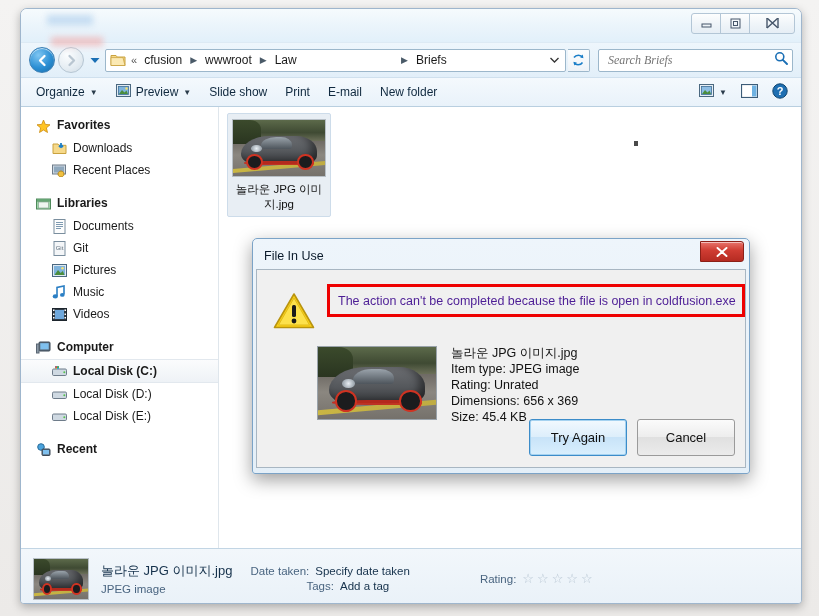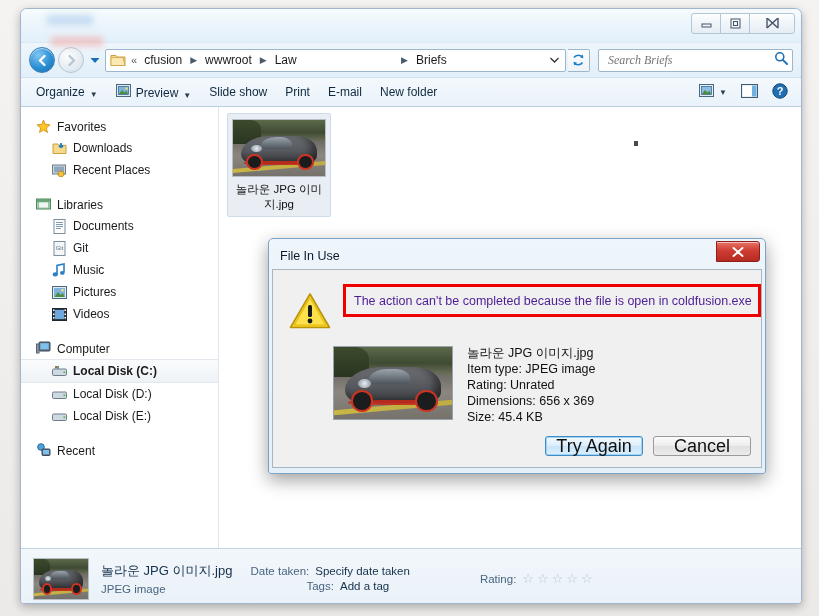--- a/index.html
+++ b/index.html
@@ -154,21 +154,21 @@
   .cmdbar {
     height: 30px;
     background: linear-gradient(180deg,#f4f9fd 0%, #e9f2fa 100%);
     border-top: 1px solid #cfe0ee;
     border-bottom: 1px solid #b9cfe0;
     display:flex; align-items:center;
     padding: 0 6px;
     font-size: 12px; color:#10293f;
   }
   .cmditem {
-    display:flex; align-items:flex-end; gap:5px;
+    display:flex; align-items:center; gap:5px;
     padding: 4px 9px; border-radius: 2px;
     white-space: nowrap;
   }
   .caret { font-size:8px; color:#2a3b4a; }
   .cmdspacer { flex:1 1 auto; }
   .cmdicon-btn {
     display:flex;align-items:center;gap:5px;
     padding: 3px 7px;
   }
 
@@ -180,23 +180,23 @@
   }
   .navpane {
     width: 198px; flex:none;
     background:#fff;
     border-right: 1px solid #dfe6ec;
     padding-top: 8px;
     overflow:hidden;
     font-size: 12px;
   }
   .nav-group {
-    display:flex; align-items:flex-end; gap:6px;
+    display:flex; align-items:flex-start; gap:6px;
     padding: 3px 6px 3px 14px;
-    color:#1a1a1a; font-weight:normal;
+    color:#1a1a1a; font-weight:bold;
   }
   .nav-item {
     display:flex; align-items:center; gap:6px;
     padding: 3px 6px 3px 30px;
     color:#1a1a1a;
   }
   .nav-item.selected {
     background: linear-gradient(180deg,#fbfcfd 0%, #eef2f6 100%);
     border-top:1px solid #e2e8ee;
     border-bottom:1px solid #e2e8ee;
@@ -256,21 +256,21 @@
   .dp-name { font-size: 13px; color:#15314b; }
   .dp-type { font-size: 11.5px; color:#4a6580; }
   .dp-lbl  { font-size: 11.5px; color:#4a6580; }
   .dp-val  { font-size: 11.5px; color:#15314b; }
   .stars { display:flex; gap:3px; }
   .star { font-size: 13px; color:#b9c7d4; line-height:1; }
 
   
   #file-in-use-dialog {
     position: absolute;
-    left: 268px; top: 238px;
+    left: 252px; top: 238px;
     width: 498px; height: 236px;
     background: linear-gradient(180deg,#eef5fb 0%, #e4eff8 100%);
     border: 1px solid #7ba3c7;
     border-radius: 5px 5px 3px 3px;
     box-shadow: 0 6px 18px rgba(0,0,0,0.38);
     padding: 3px;
   }
   .dlg-title {
     height: 27px;
     display:flex; align-items:center;
@@ -318,24 +318,24 @@
     overflow:hidden; position:relative; background:#3a3d40;
   }
   .dfi-lines { display:flex; flex-direction:column; gap:1px; }
   .dfi-line { font-size: 12.5px; color:#111; line-height: 15px; }
 
   .dlg-buttons {
     position:absolute; right: 10px; bottom: 11px;
     display:flex; gap: 10px;
   }
   .dbtn {
-    width: 98px; height: 20px;
+    width: 98px; height: 37px;
     border-radius: 3px;
     display:flex;align-items:center;justify-content:center;
-    font-size: 18px; color:#101010;
+    font-size: 13px; color:#101010;
   }
   .dbtn.primary {
     background: linear-gradient(180deg,#f2f9fe 0%, #ddeefb 48%, #c8e3f8 50%, #d9effd 100%);
     border: 1px solid #3c8cc9;
     box-shadow: 0 0 0 1px #a5d2f0 inset;
   }
   .dbtn.secondary {
     background: linear-gradient(180deg,#fbfbfb 0%, #ededed 48%, #e0e0e0 50%, #ebebeb 100%);
     border: 1px solid #9a9a9a;
   }
@@ -603,38 +603,38 @@
           <span class="nico">
             <svg width="13" height="15" viewBox="0 0 13 15">
                 <rect x="1" y="0.5" width="11" height="14" fill="#f4f6f8" stroke="#7a8e9e"></rect>
                 <text x="6.5" y="9" font-size="6" font-family="Liberation Sans, sans-serif" fill="#5a6b7a" text-anchor="middle">Git</text>
               </svg>
           </span>
           <span>Git</span>
         </div>
         <div class="nav-item">
           <span class="nico">
-            <svg width="14" height="15" viewBox="0 0 14 15">
-                <path d="M5 11 V2.5 L12 1 V9.5" fill="none" stroke="#2b7fc4" stroke-width="1.6"></path>
-                <ellipse cx="3.3" cy="11.4" rx="2.6" ry="2.1" fill="#2b7fc4"></ellipse>
-                <ellipse cx="10.3" cy="9.9" rx="2.3" ry="1.9" fill="#2b7fc4"></ellipse>
-              </svg>
-          </span>
-          <span>Music</span>
-        </div>
-        <div class="nav-item">
-          <span class="nico">
             <svg width="15" height="13" viewBox="0 0 15 13">
                 <rect x="0.5" y="0.5" width="14" height="12" fill="#dfe9f2" stroke="#4a6880"></rect>
                 <rect x="2" y="2" width="11" height="9" fill="#7fb3dc"></rect>
                 <path d="M2.5 11 L6 6 L8.7 9 L10.8 7 L12.5 11 Z" fill="#4b8d3d"></path>
                 <circle cx="10.5" cy="4.3" r="1.3" fill="#f6e27a"></circle>
               </svg>
           </span>
           <span>Pictures</span>
+        </div>
+        <div class="nav-item">
+          <span class="nico">
+            <svg width="14" height="15" viewBox="0 0 14 15">
+                <path d="M5 11 V2.5 L12 1 V9.5" fill="none" stroke="#2b7fc4" stroke-width="1.6"></path>
+                <ellipse cx="3.3" cy="11.4" rx="2.6" ry="2.1" fill="#2b7fc4"></ellipse>
+                <ellipse cx="10.3" cy="9.9" rx="2.3" ry="1.9" fill="#2b7fc4"></ellipse>
+              </svg>
+          </span>
+          <span>Music</span>
         </div>
         <div class="nav-item">
           <span class="nico">
             <svg width="15" height="13" viewBox="0 0 15 13">
                 <rect x="0.5" y="0.5" width="14" height="12" fill="#2f3a45" stroke="#1d252d"></rect>
                 <rect x="3" y="2" width="9" height="9" fill="#6fa8dc"></rect>
                 <rect x="1" y="1.5" width="1.5" height="1.5" fill="#fff"></rect>
                 <rect x="1" y="5.5" width="1.5" height="1.5" fill="#fff"></rect>
                 <rect x="1" y="9" width="1.5" height="1.5" fill="#fff"></rect>
                 <rect x="12.5" y="1.5" width="1.5" height="1.5" fill="#fff"></rect>

